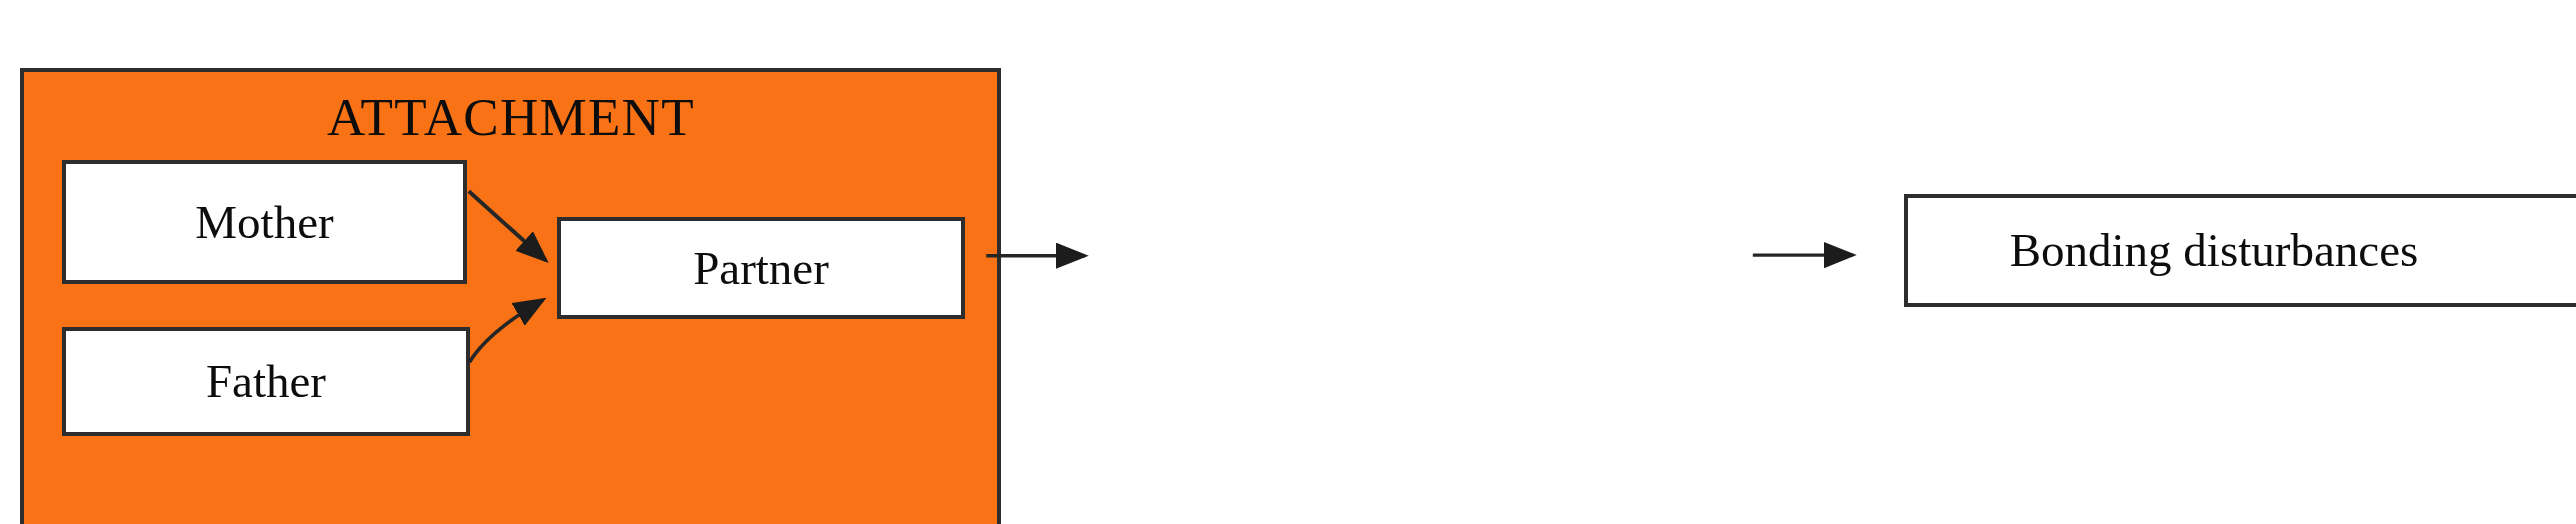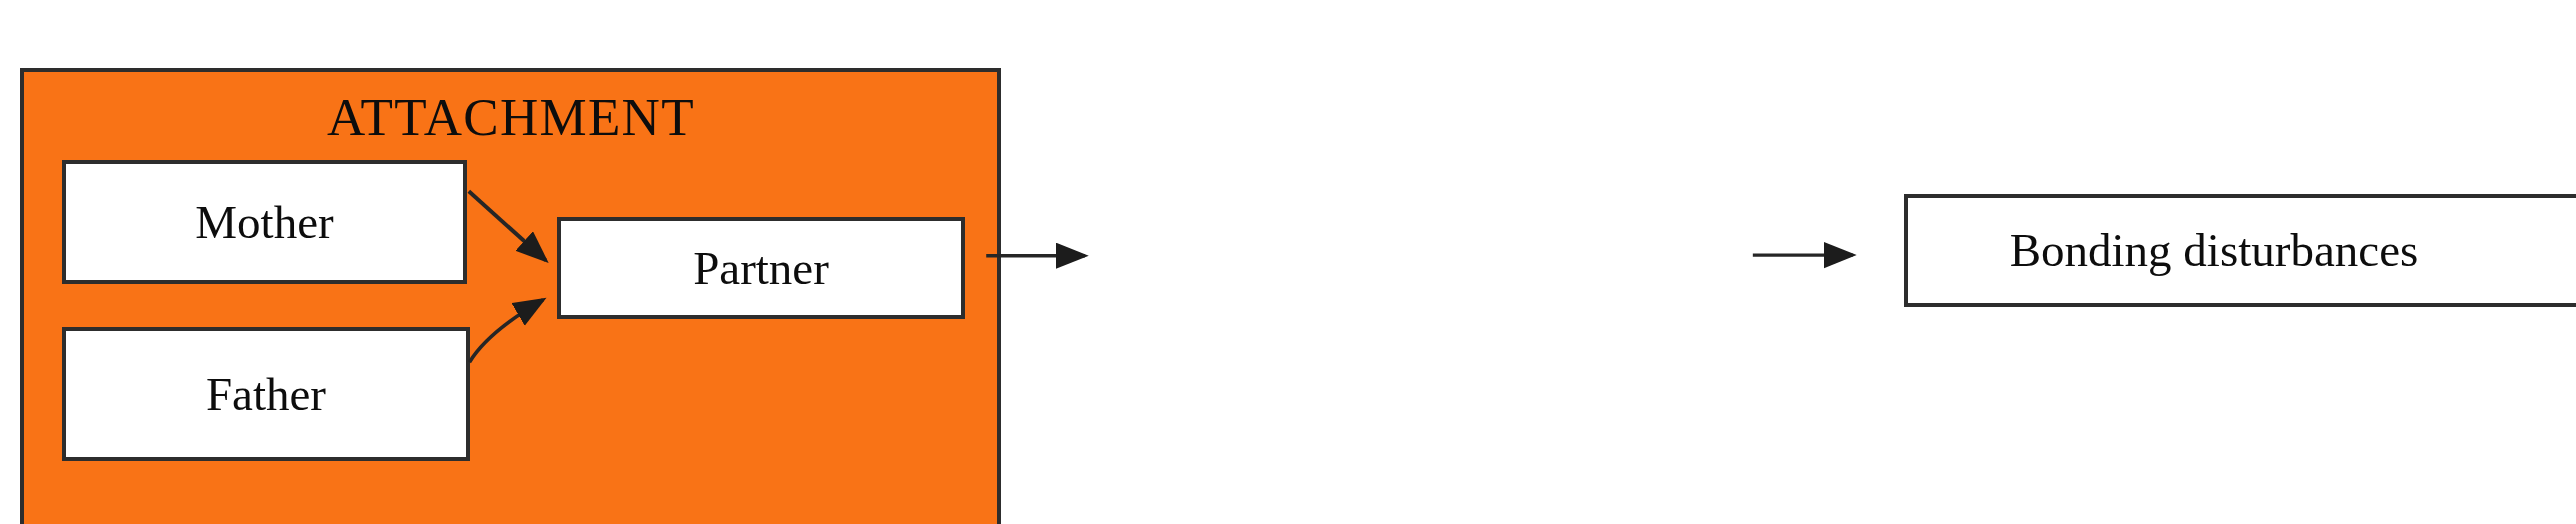--- a/index.html
+++ b/index.html
@@ -39,21 +39,21 @@
     left: 0;
     right: 0;
     top: 16px;
     text-align: center;
     font-size: 53px;
     line-height: 1.1;
     letter-spacing: 1.3px;
   }
   
   .node-mother     { left:  62px; top: 160px; width: 405px; height: 124px; }
-  .node-father     { left:  62px; top: 327px; width: 408px; height: 134px; }
+  .node-father     { left:  62px; top: 327px; width: 408px; height: 109px; }
   .node-partner    { left: 557px; top: 217px; width: 408px; height: 102px; }
   .node-postpartum { left: 1095px; top: 199px; width: 654px; height: 102px; }
   .node-bonding    { left: 1862px; top: 194px; width: 692px; height: 113px;
                      padding-right: 72px; margin-left: 42px; }
   .attachment-group { left: 20.4px; top: 28px; width: 981px; height: 465px; }
   .connectors {
     position: absolute;
     left: 0;
     top: 0;
     z-index: 5;

